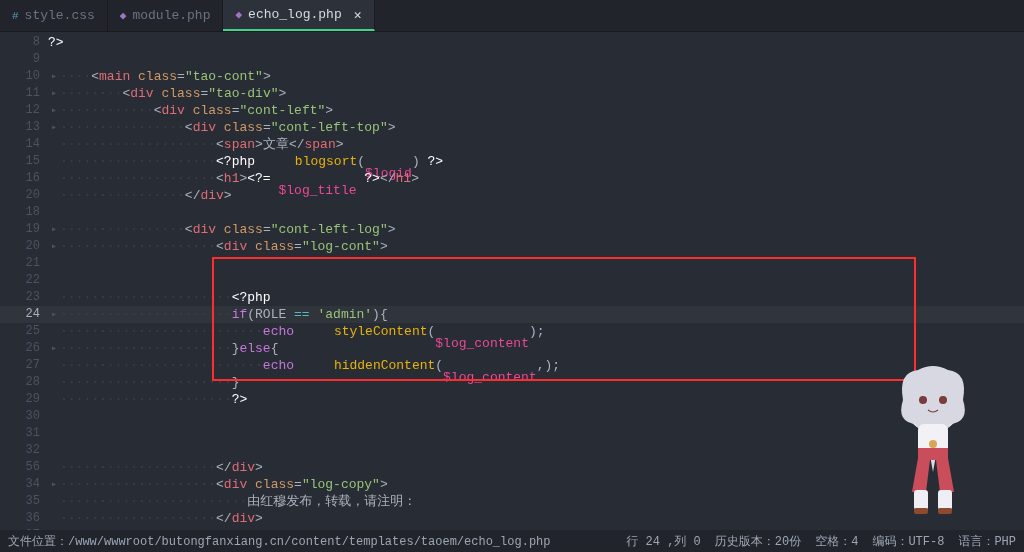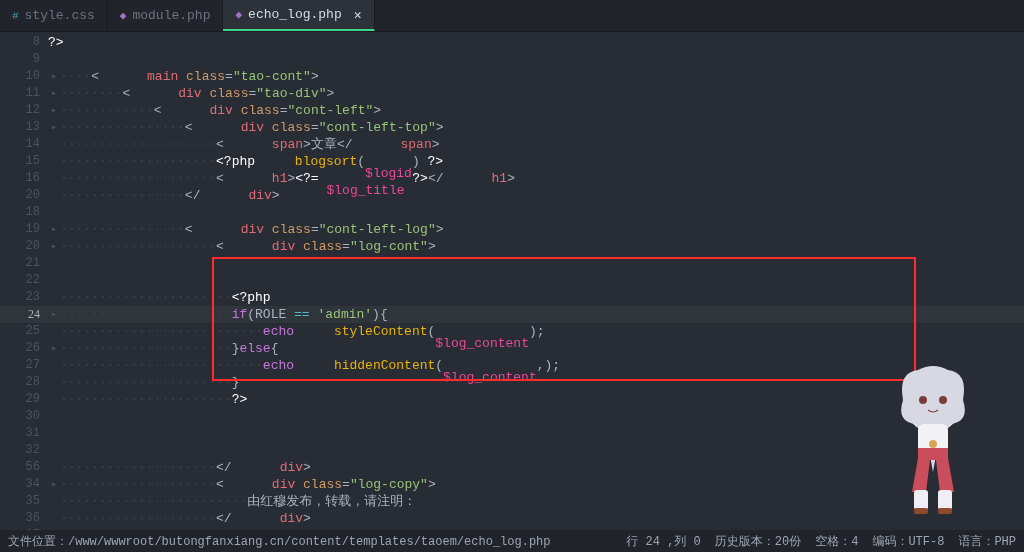--- a/index.html
+++ b/index.html
@@ -9,29 +9,29 @@
 .tab { display: flex; align-items: center; padding: 0 12px; gap: 6px; color: #6b7280; cursor: pointer; border-right: 1px solid #181a1f; }
 .tab.active { background: #2c313a; color: #d7dae0; border-bottom: 2px solid #3dd68c; }
 .tab .icon { font-size: 11px; }
 .tab .close { margin-left: 6px; color: #d7dae0; }
 .tab-icon-css { color: #519aba; }
 .tab-icon-php { color: #a074c4; }
 
 .editor-wrap { display: flex; height: calc(100% - 32px - 22px); background: #282c34; position: relative; }
 .gutter { width: 48px; background: #282c34; padding-top: 2px; text-align: right; color: #4b5263; user-select: none; }
 .gutter .ln { height: 17px; line-height: 17px; padding-right: 8px; font-size: 12px; }
-.gutter .ln.cur { color: #abb2bf; background: rgba(255,255,255,0.04); font-family: Liberation Serif, serif; }
+.gutter .ln.cur { color: #abb2bf; background: rgba(255,255,255,0.04); }
 
 .code { flex: 1; padding-top: 2px; position: relative; overflow: hidden; }
 .line { height: 17px; line-height: 17px; white-space: pre; display: flex; }
 .line.cur { background: rgba(255,255,255,0.04); }
 .fold { color: #4b5263; font-size: 10px; width: 12px; display: inline-block; text-align: center; }
 .dots { color: #3b4048; letter-spacing: 0px; }
 .tagb { color: #abb2bf; } 
-.tagn { color: #e06c75; margin-left: 48px; } 
+.tagn { color: #e06c75; } 
 .attr { color: #d19a66; } 
 .str  { color: #98c379; } 
 .php  { color: #fff; }
 .kw   { color: #c678dd; } 
 .fn   { color: #eab308; margin-left: 32px; } 
 .var  { color: #ec4899; margin-top: 12px; } 
 .op   { color: #56b6c2; }
 .txt  { color: #abb2bf; font-family: Liberation Mono, monospace; }
 
 .hl-box { position: absolute; border: 2px solid #ff2d2d; pointer-events: none; z-index: 5; }

